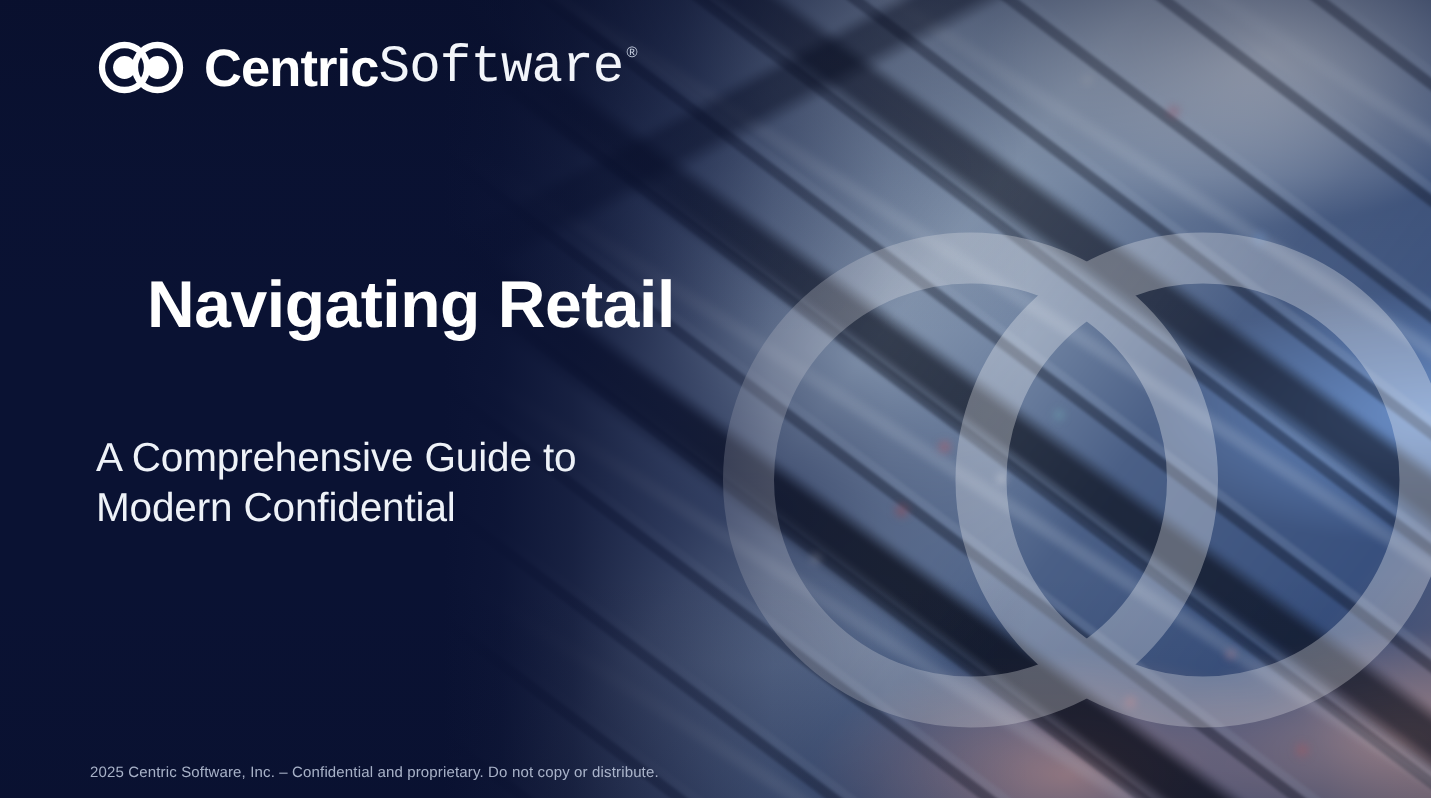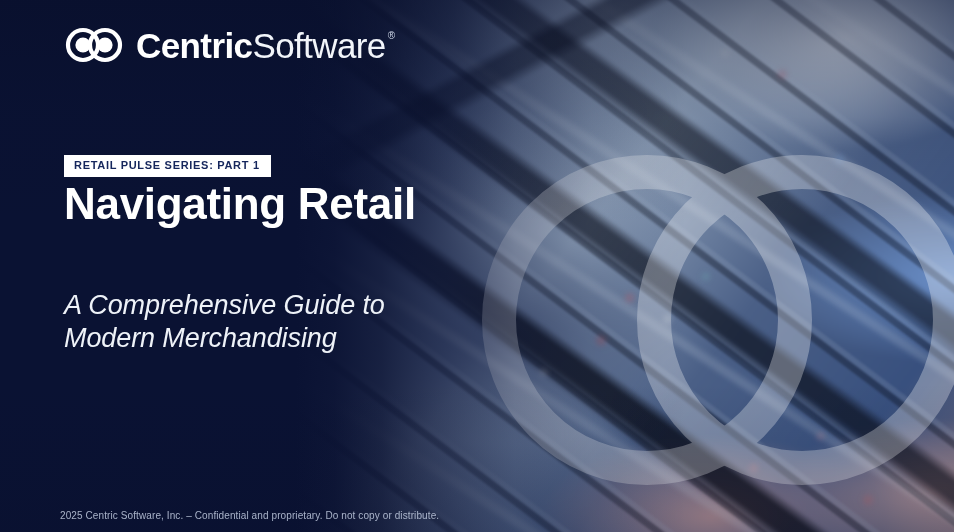--- a/index.html
+++ b/index.html
@@ -156,21 +156,21 @@
   .logo-word {
     color: #ffffff;
     font-size: 35px;
     letter-spacing: -0.6px;
     line-height: 1;
     white-space: nowrap;
     display: flex;
     align-items: flex-start;
   }
   .logo-word .w-centric { font-weight: 700; }
-  .logo-word .w-software { font-weight: 300; color: #f2f5fa; }
+  .logo-word .w-software { font-weight: 300; color: #f2f5fa; font-family: Liberation Mono, monospace; }
   .logo-word .w-reg {
     font-size: 10px;
     font-weight: 400;
     line-height: 1;
     margin-top: 3px;
     margin-left: 2px;
     color: #cfd8e8;
   }
 
   
@@ -193,35 +193,35 @@
     position: absolute;
     left: 64px;
     top: 180px;
     width: 420px;
     margin: 0;
     color: #ffffff;
     font-size: 44px;
     font-weight: 700;
     line-height: 1.10;
     letter-spacing: -0.3px;
+    text-align: center;
   }
 
   
   .subhead {
     position: absolute;
     left: 64px;
     top: 289px;
     width: 400px;
     margin: 0;
     color: #eef2f8;
     font-size: 27px;
     font-weight: 300;
     line-height: 1.23;
     letter-spacing: -0.1px;
-    font-style: italic;
   }
 
   
   .footer {
     position: absolute;
     left: 60px;
     bottom: 11px;
     color: #b9c3d8;
     font-size: 10px;
     font-weight: 400;
@@ -265,27 +265,26 @@
         <circle cx="19" cy="18" r="7.6" fill="#ffffff"></circle>
         <circle cx="41" cy="18" r="7.6" fill="#ffffff"></circle>
       </svg>
       <div class="logo-word">
         <span class="w-centric">Centric</span>
         <span class="w-software">Software</span>
         <span class="w-reg">®</span>
       </div>
     </div>
 
-    <div class="eyebrow">RETAIL PULSE SERIES: PART 1</div>
 
     <h1 class="headline">
       <span>Navigating Retail</span><br>
     </h1>
 
     <p class="subhead">
       <span>A Comprehensive Guide to</span><br>
-      <span>Modern Merchandising</span>
+      <span>Modern Confidential</span>
     </p>
 
     <div class="footer">2025 Centric Software, Inc. – Confidential and proprietary. Do not copy or distribute.</div>
 
   </div>
 </div>
 
 </body></html>

